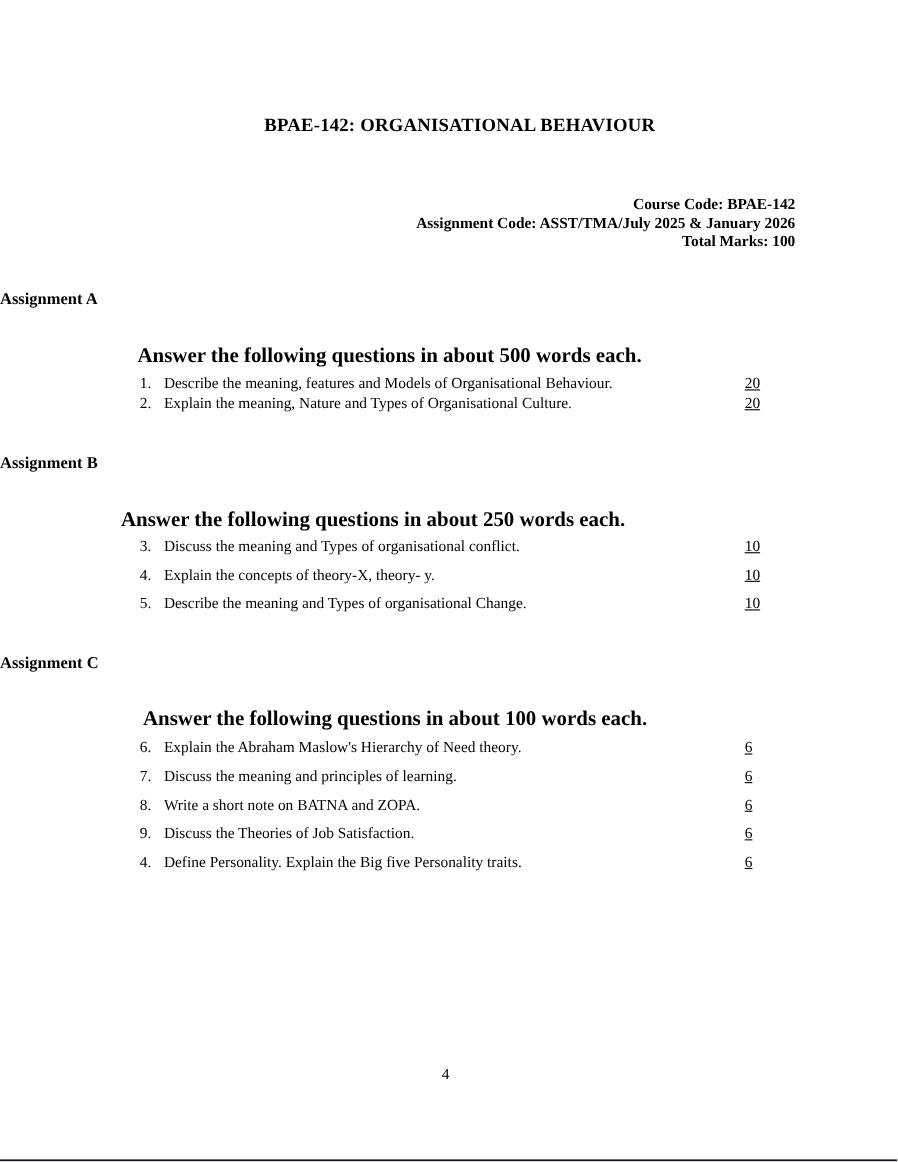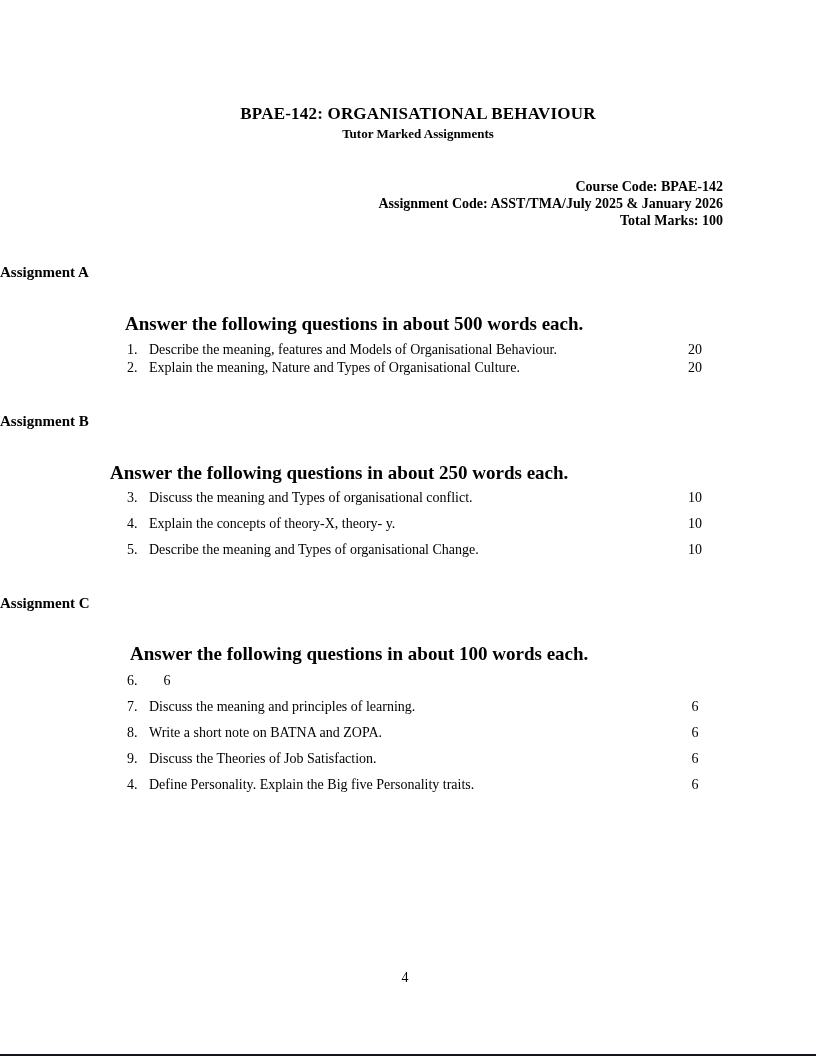--- a/index.html
+++ b/index.html
@@ -79,21 +79,22 @@
   .q-num {
     width: 22px;
     flex: 0 0 22px;
   }
   .q-text {
     flex: 1 1 auto;
   }
   .q-marks {
     flex: 0 0 36px;
     width: 36px;
-    text-align: center;
+    text-align: left;
+    text-decoration: underline;
   }
   .page-number {
     position: absolute;
     top: 969px;
     left: 0;
     width: 810px;
     text-align: center;
     font-size: 14px;
     line-height: 17px;
   }
@@ -106,21 +107,20 @@
     background: #15151e;
   }
 </style>
 </head>
 <body>
 
 <div class="page">
 
   <div class="title-block">
     <div class="doc-title">BPAE-142: ORGANISATIONAL BEHAVIOUR</div>
-    <div class="doc-subtitle">Tutor Marked Assignments</div>
   </div>
 
   <div class="meta-block">
     <div>Course Code: BPAE-142</div>
     <div>Assignment Code: ASST/TMA/July 2025 &amp; January 2026</div>
     <div>Total Marks: 100</div>
   </div>
 
   <div class="section-heading" style="top:263px">Assignment A</div>
   <div class="instruction" style="top:315px;left:125px">Answer the following questions in about 500 words each.</div>
@@ -158,20 +158,21 @@
     <span class="q-text">Describe the meaning and Types of organisational Change.</span>
     <span class="q-marks">10</span>
   </div>
 </div>
 
   <div class="section-heading" style="top:594px">Assignment C</div>
   <div class="instruction" style="top:645px;left:130px">Answer the following questions in about 100 words each.</div>
   <div class="questions qc" style="top:672px">
   <div class="q-row">
     <span class="q-num">6.</span>
+    <span class="q-text">Explain the Abraham Maslow's Hierarchy of Need theory.</span>
     <span class="q-marks">6</span>
   </div>
 
   <div class="q-row">
     <span class="q-num">7.</span>
     <span class="q-text">Discuss the meaning and principles of learning.</span>
     <span class="q-marks">6</span>
   </div>
 
   <div class="q-row">

